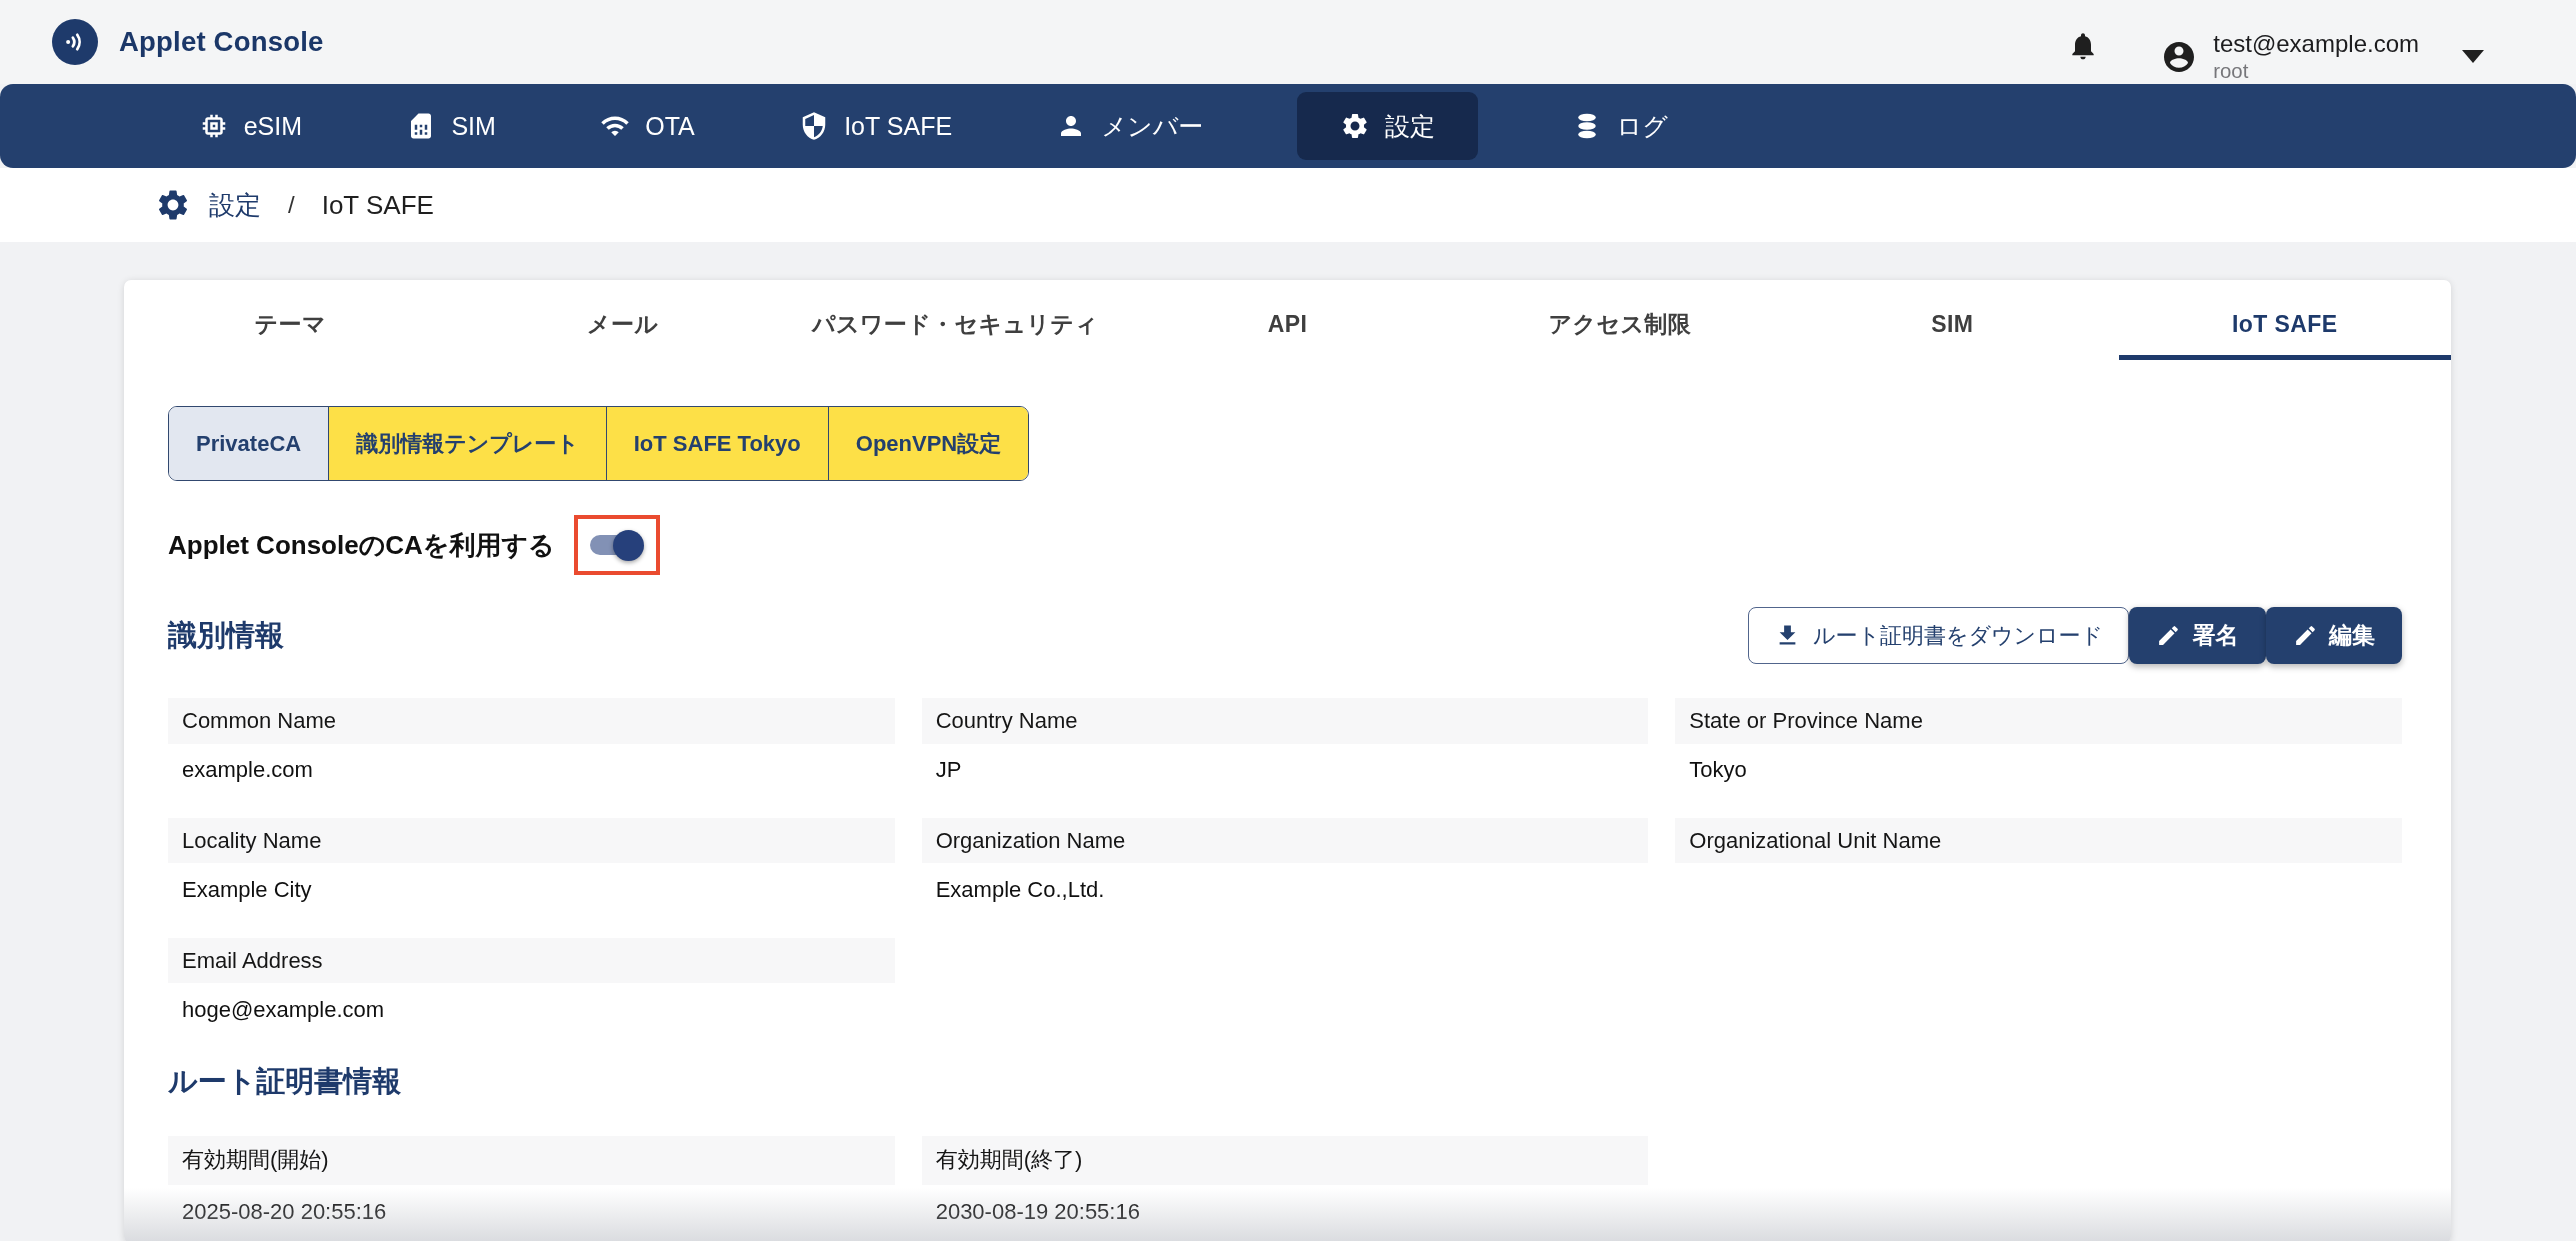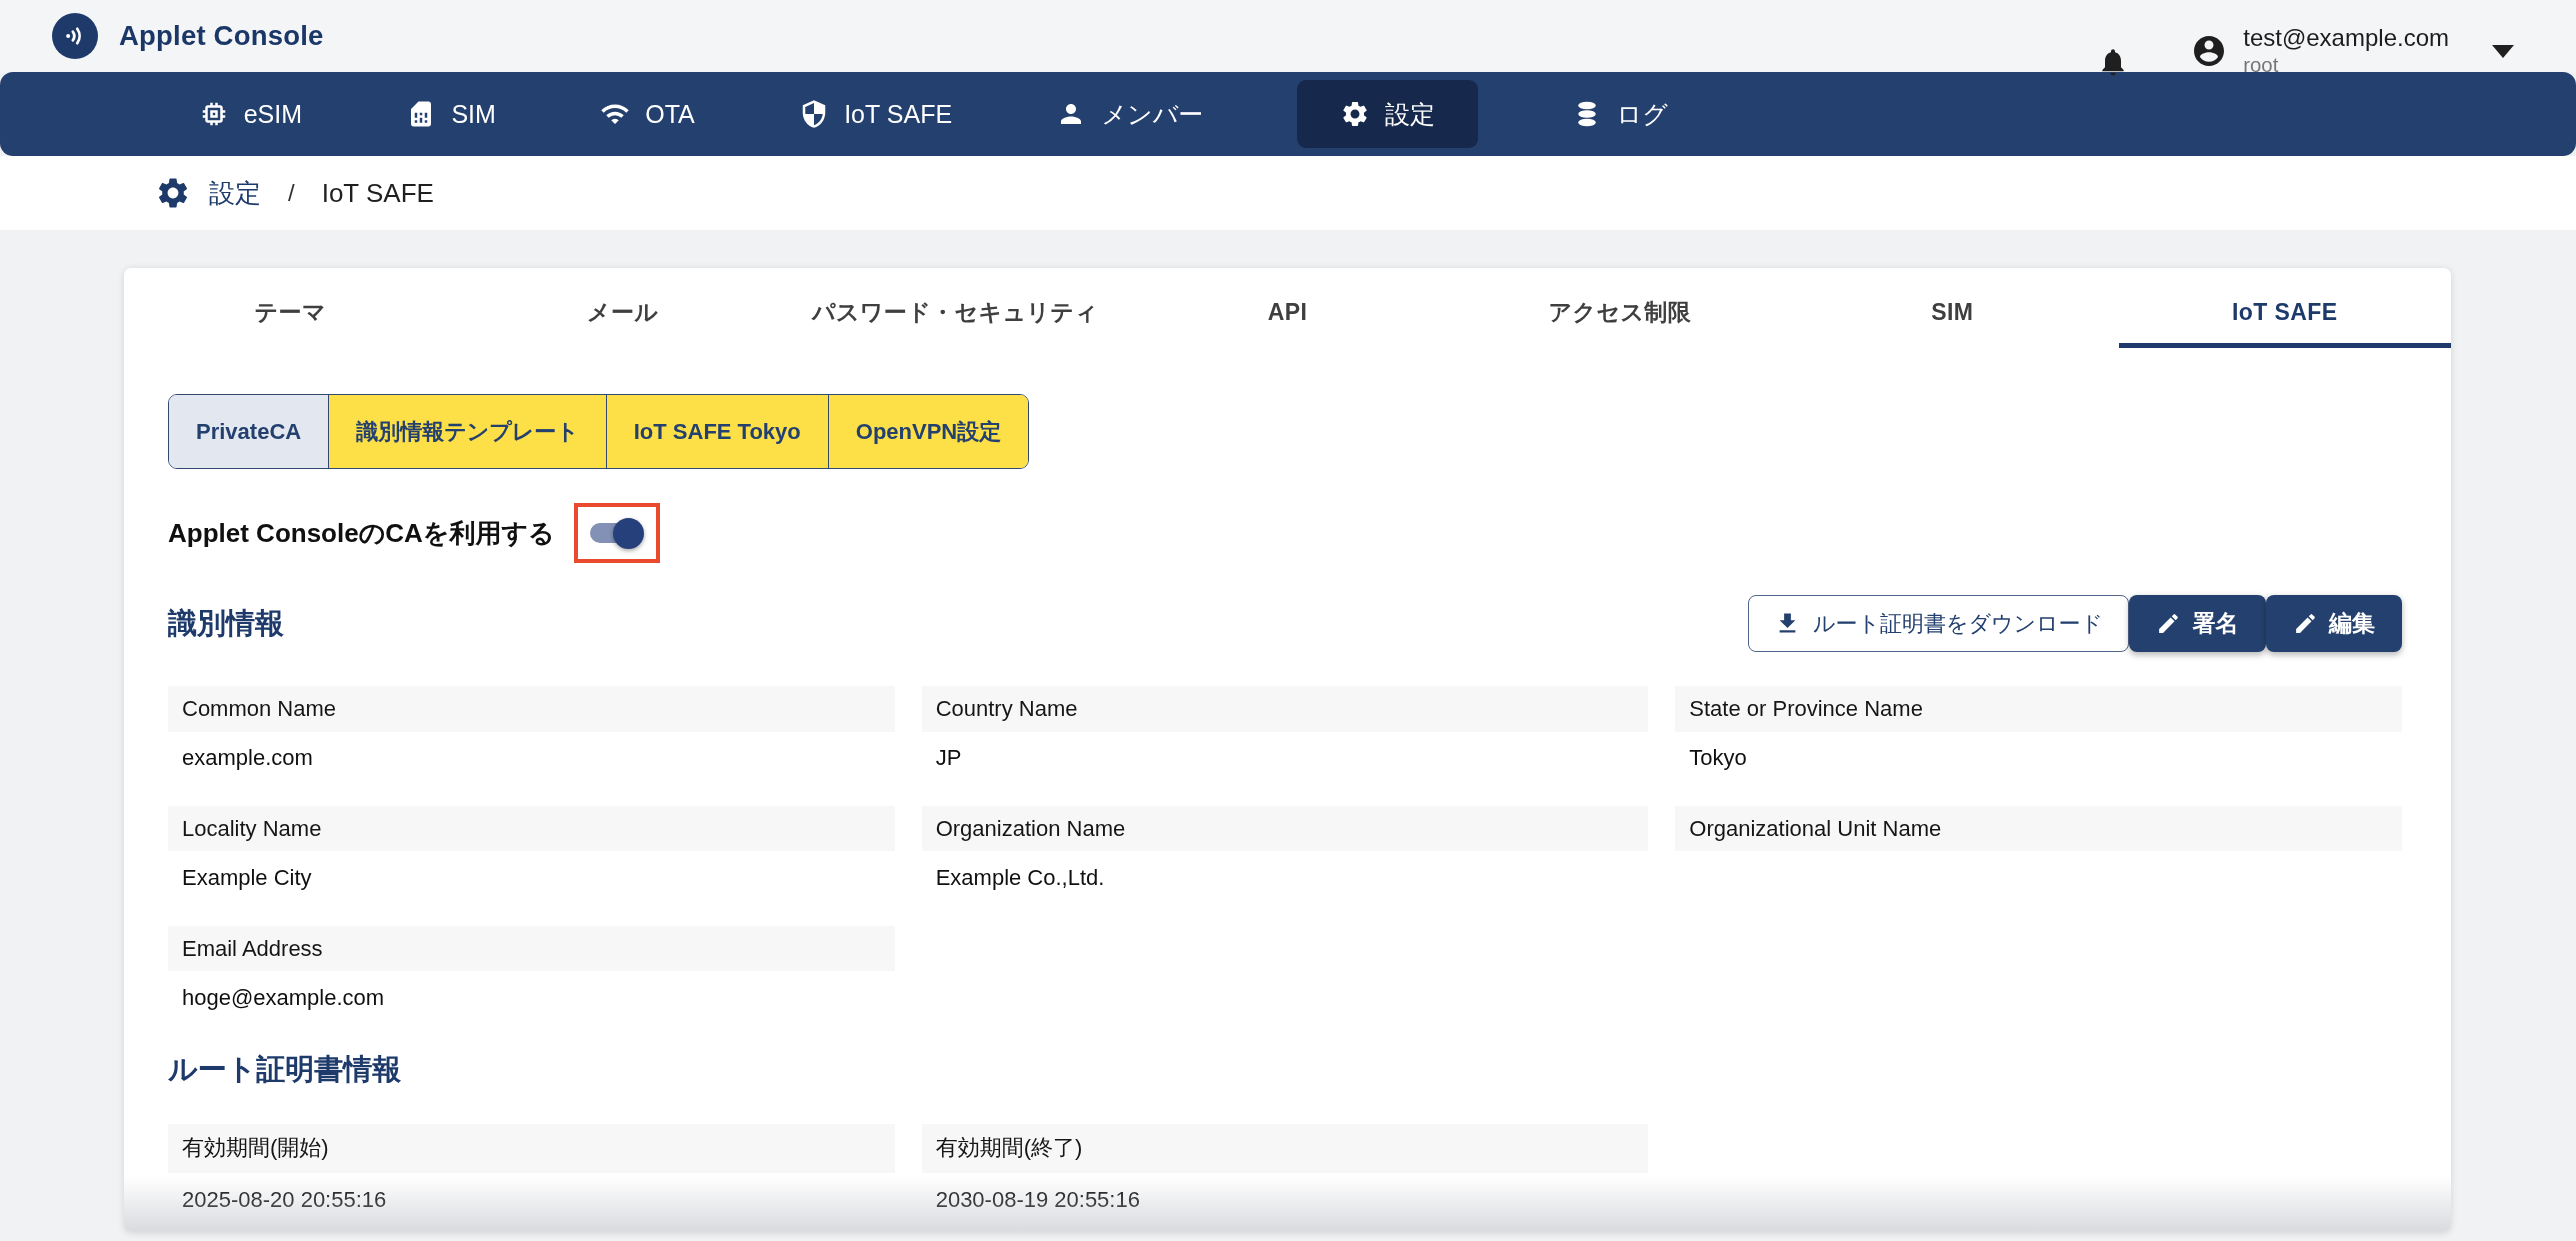--- a/index.html
+++ b/index.html
@@ -6,28 +6,28 @@
   body{
     width:2576px;height:1242px;overflow:hidden;
     background:#f1f2f4;
     font-family:"Liberation Sans","DejaVu Sans",sans-serif;
     -webkit-font-smoothing:antialiased;
   }
   .app{width:2576px;height:1242px;position:relative;}
 
   
   .topbar{
-    height:72px;background:#f4f5f6;display:flex;align-items:center;
-    justify-content:space-between;padding:0 62px 0 52px;box-sizing:border-box;
+    height:84px;background:#f4f5f6;display:flex;align-items:center;
+    justify-content:space-between;padding:0 92px 0 52px;box-sizing:border-box;
   }
   .brand{display:flex;align-items:center;gap:21px;cursor:pointer;}
   .logo{width:46px;height:46px;border-radius:50%;background:#1e3a6b;display:flex;align-items:center;justify-content:center;flex:0 0 auto;}
   .logo svg{width:30px;height:30px;}
   .brand-text{font-size:27.5px;font-weight:bold;color:#1b3768;letter-spacing:0.2px;}
-  .topbar-right{display:flex;align-items:flex-end;gap:62px;margin-top:30px;}
+  .topbar-right{display:flex;align-items:flex-start;gap:62px;margin-top:30px;}
   .icon-btn svg{width:32px;height:32px;fill:#1f1f1f;display:block;}
   .user{display:flex;align-items:center;gap:16px;cursor:pointer;}
   .avatar svg{width:36px;height:36px;fill:#1f1f1f;display:block;}
   .user-text{display:flex;flex-direction:column;line-height:1.15;}
   .user-email{font-size:24px;color:#1d1d1f;}
   .user-role{font-size:20.4px;color:#76767a;margin-top:2.7px;}
   .caret{width:0;height:0;border-left:11.5px solid transparent;border-right:11.5px solid transparent;border-top:13.3px solid #202020;margin-left:27px;}
 
   
   .mainnav{

